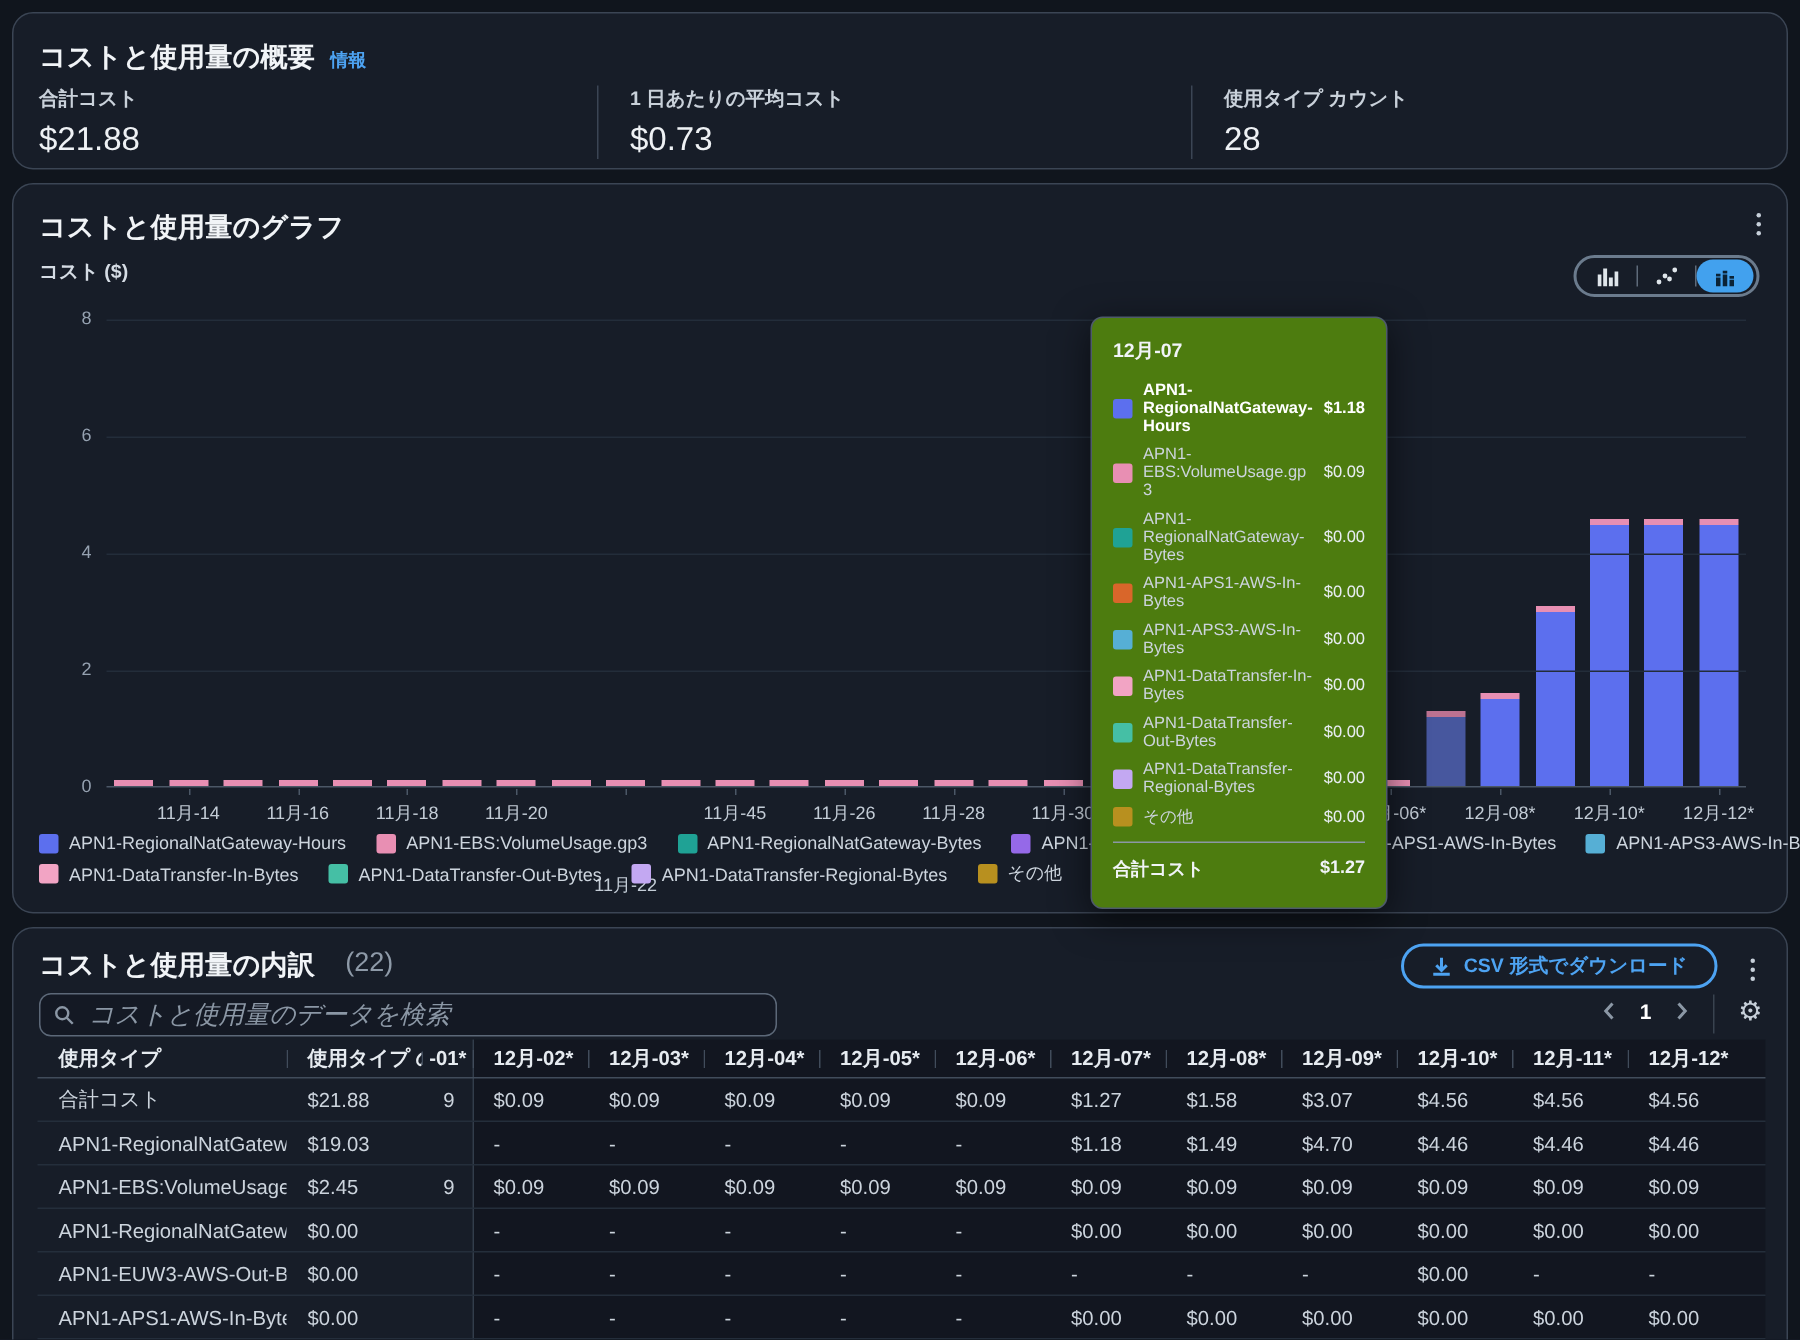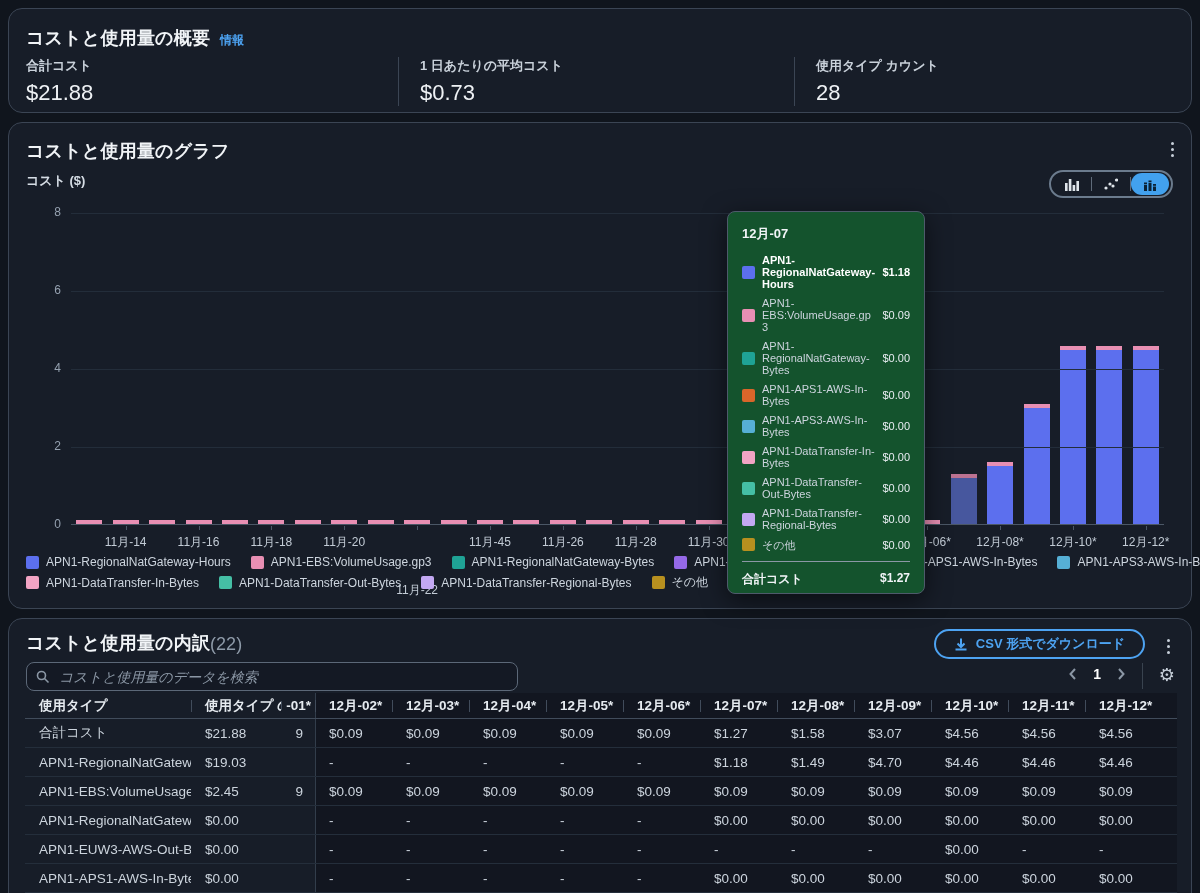--- a/index.html
+++ b/index.html
@@ -51,36 +51,36 @@
   .xtick{position:absolute;top:313px;width:1px;height:4px;background:#4b5766}
   .xlab{position:absolute;top:321px;width:90px;text-align:center;font-size:12px;color:#c3ccd6}
 
   
   #legend{position:absolute;left:17px;top:432px;display:flex;flex-direction:column;gap:5px}
   .legend-row{display:flex;gap:20px}
   .legend-item{display:flex;align-items:center;gap:7px;font-size:12px;color:#cdd5de;cursor:pointer;white-space:nowrap}
   .swatch{width:13px;height:13px;border-radius:2px;flex:none}
 
   
-  #tooltip{position:absolute;left:727px;top:211px;width:198px;background:#14532d;border:1px solid #4e5a6b;border-radius:8px;padding:13px 14px 5px;box-shadow:0 6px 24px rgba(0,0,0,.55);z-index:20}
+  #tooltip{position:absolute;left:727px;top:211px;width:198px;background:#4d7c0f;border:1px solid #4e5a6b;border-radius:8px;padding:13px 14px 17px;box-shadow:0 6px 24px rgba(0,0,0,.55);z-index:20}
   #tooltip-title{font-size:13px;font-weight:bold;color:#f1f4f7;margin-bottom:11px}
   .tt-row{display:grid;grid-template-columns:13px 1fr auto;column-gap:7px;align-items:center;margin-bottom:7px;font-size:11px;line-height:12px;color:#ccd4dd}
   .tt-swatch{width:13px;height:13px;border-radius:2px}
   .tt-name{overflow-wrap:anywhere}
   .tt-val{color:#e8edf2}
   .tt-row.bold .tt-name,.tt-row.bold .tt-val{font-weight:bold;color:#ffffff}
   #tt-total{display:flex;justify-content:space-between;border-top:1px solid #8b97a5;margin-top:10px;padding-top:9px;font-size:12px;font-weight:bold;color:#f1f4f7}
 
   
-  #breakdown-head{position:absolute;top:12px;left:17px;display:flex;align-items:flex-end;gap:0}
+  #breakdown-head{position:absolute;top:12px;left:17px;display:flex;align-items:flex-start;gap:20px}
   #breakdown-count{font-size:18px;color:#8e9aa8;font-weight:normal}
   #csv-button{position:absolute;top:10px;right:46px;height:30px;border:2px solid #4da3f2;border-radius:16px;background:none;color:#4da3f2;font-weight:bold;font-size:13px;display:flex;align-items:center;gap:8px;padding:0 18px;cursor:pointer;font-family:inherit}
   #breakdown-kebab{top:15px;right:16px}
   #search-box{position:absolute;top:43px;left:17px;width:492px;height:29px;border:1px solid #5c6878;border-radius:8px;background:#141924;display:flex;align-items:center;padding:0 9px;gap:7px}
-  #search-box input{flex:1;background:transparent;border:none;outline:none;color:#f9a8d4;font-size:14px;font-family:inherit;font-style:italic}
+  #search-box input{flex:1;background:transparent;border:none;outline:none;color:#f9a8d4;font-size:17px;font-family:inherit;font-style:italic}
   #search-box input::placeholder{color:#8b97a5;font-style:italic}
   #pagination{position:absolute;top:46px;right:62px;display:flex;align-items:center;gap:12px}
   .page-btn{background:none;border:none;cursor:pointer;padding:2px;display:flex}
   #page-number{font-size:14px;font-weight:bold;color:#ffffff}
   #pager-divider{position:absolute;top:44px;right:48px;width:1px;height:26px;background:#39434f}
   #gear-button{position:absolute;top:43px;right:14px;background:none;border:none;cursor:pointer;color:#c6cfd9;font-size:18px;font-family:"DejaVu Sans",sans-serif;padding:2px}
 
   
   #table{position:absolute;top:74px;left:16px;width:1152px;height:256px}
   #scroll-shade{position:absolute;left:290px;top:0;right:0;bottom:0;background:rgba(8,12,18,.35);border-left:1px solid #323d4b;pointer-events:none}

